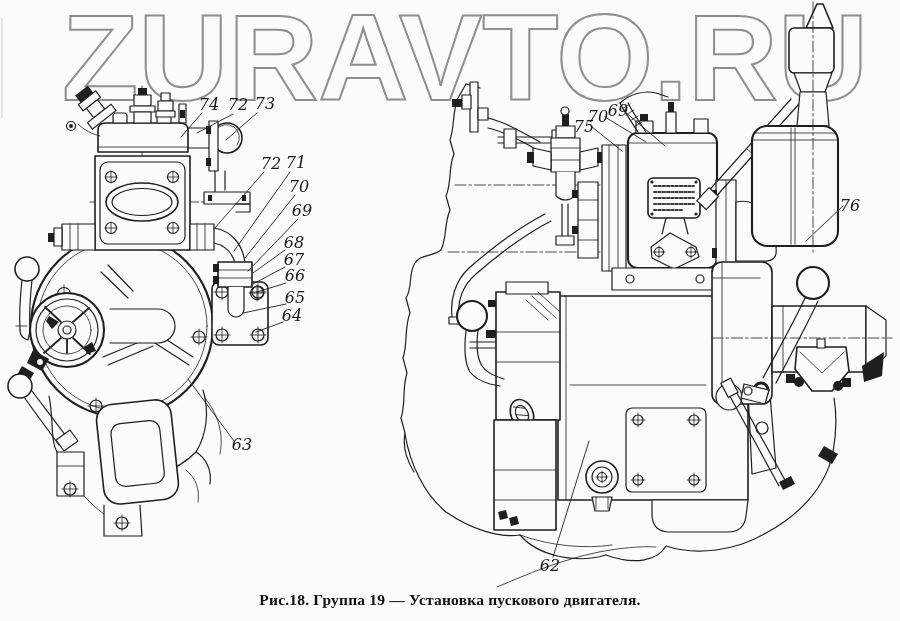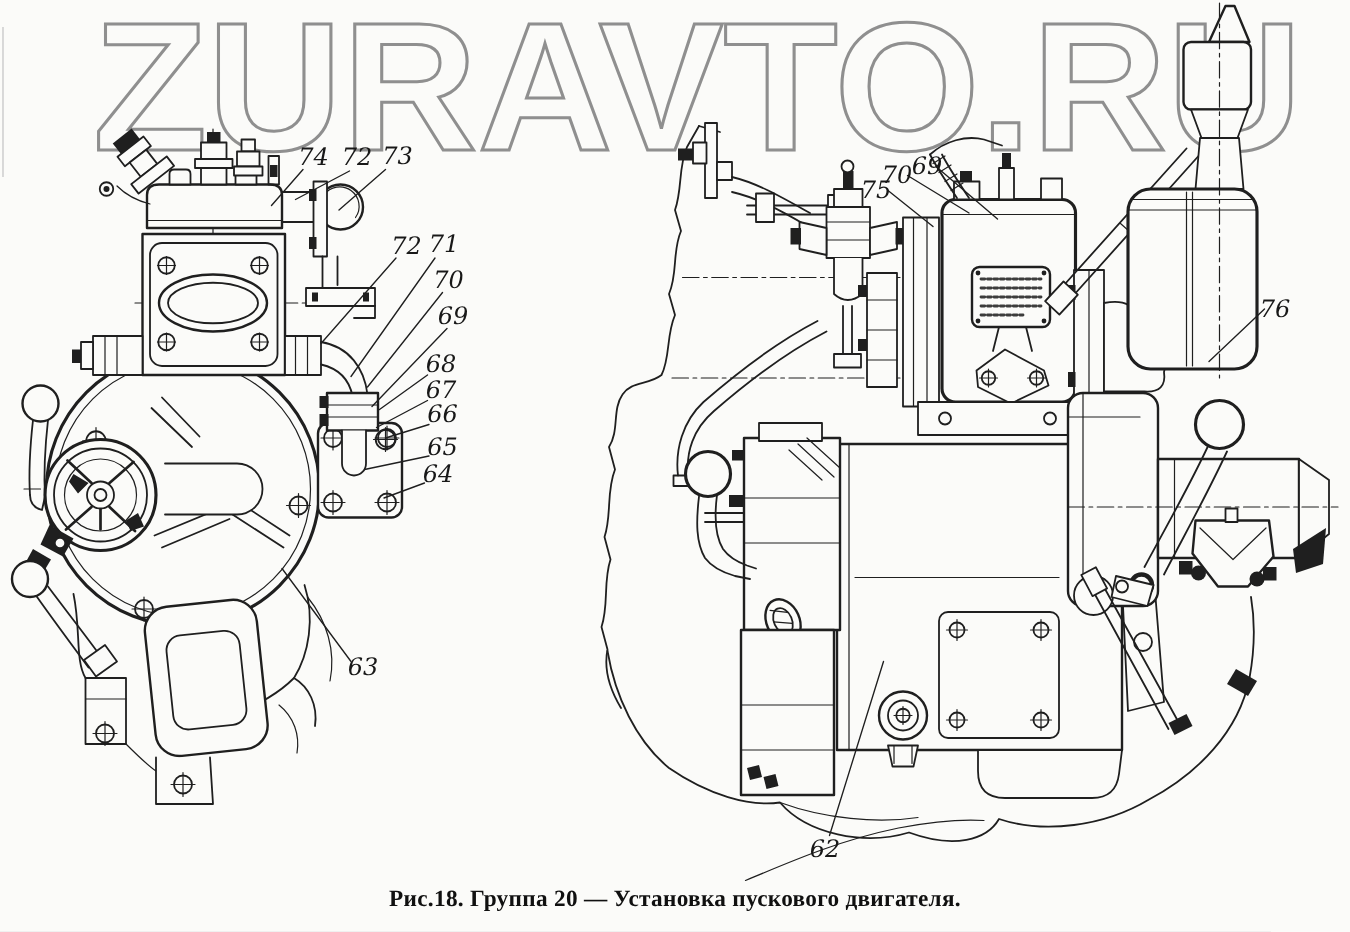--- a/index.html
+++ b/index.html
@@ -410,16 +410,16 @@
 
     <text class="num" x="584" y="132">75</text>
     <text class="num" x="598" y="122">70</text>
     <text class="num" x="618" y="116">69</text>
     <text class="num" x="850" y="211">76</text>
     <text class="num" x="550" y="571">62</text>
   </g>
 </svg>
 
 <div class="caption">
-  <span>Рис.18. Группа 20 — Установка пускового двигателя.</span>
+  <span>Рис.18. Группа 19 — Установка пускового двигателя.</span>
 </div>
 
 </div>
 
 </body></html>

